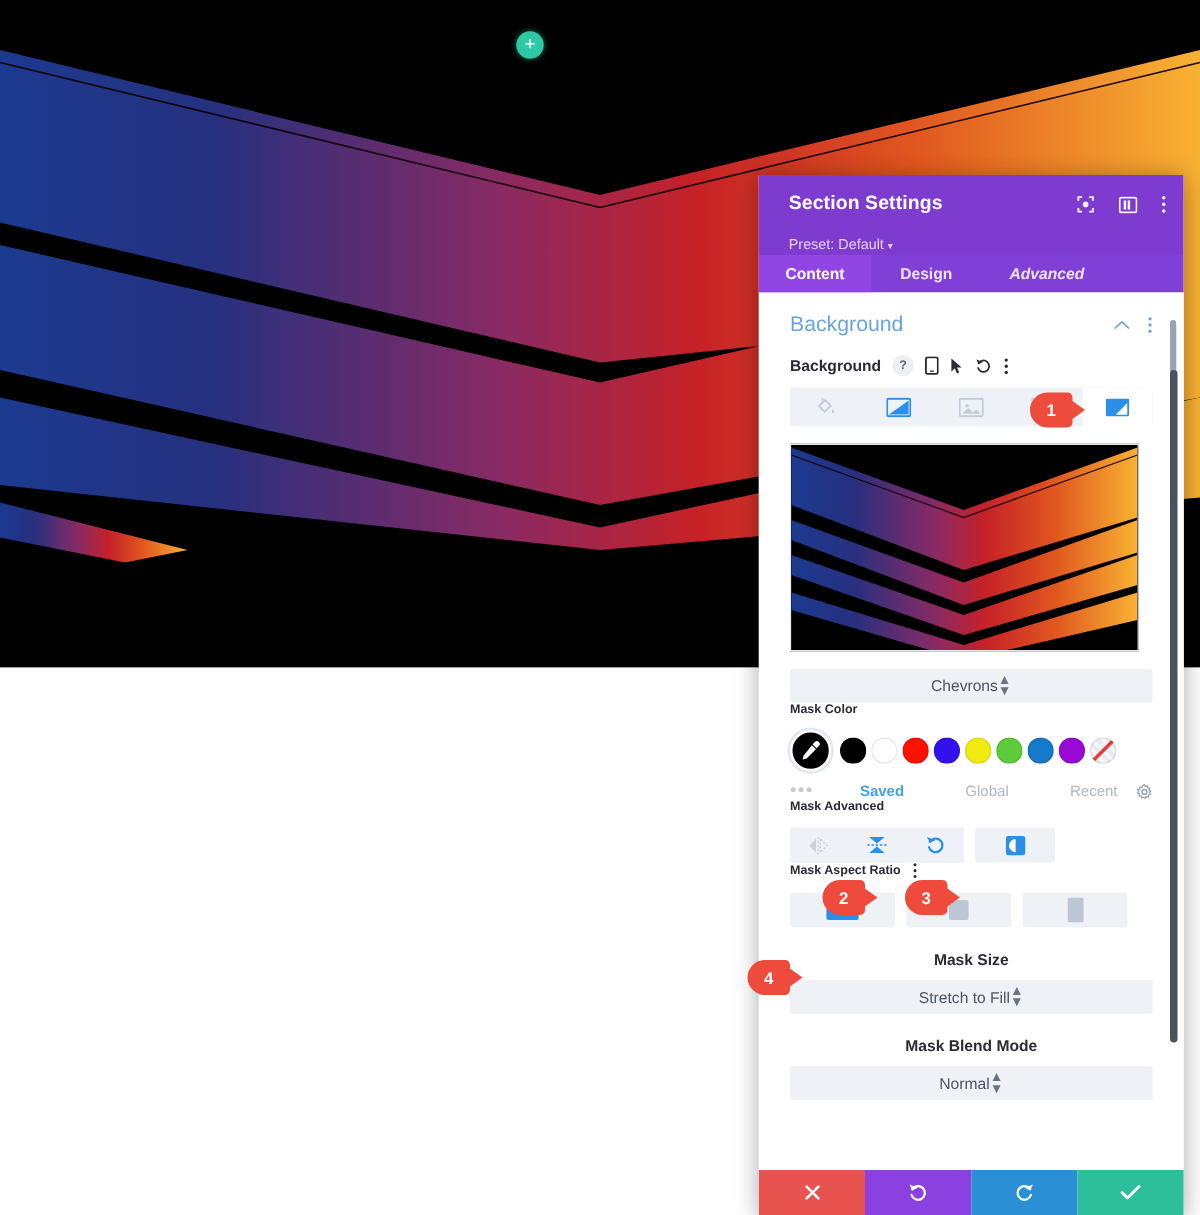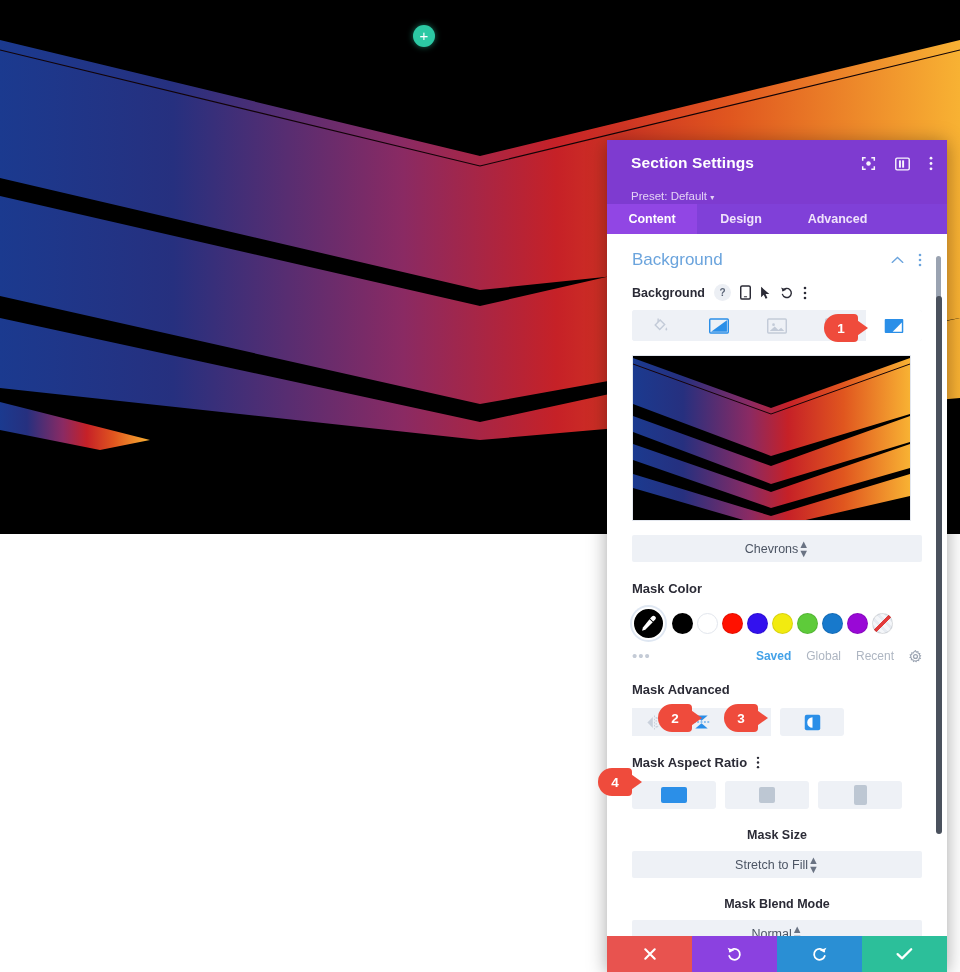--- a/index.html
+++ b/index.html
@@ -71,21 +71,21 @@
     display: flex; background: #8040d8; height: 30px;
   }
   .tab {
     flex: 0 0 auto; padding: 0 0;
     display: flex; align-items: center; justify-content: center;
     color: #efe3fb; font-size: 12.5px; font-weight: bold;
     cursor: pointer; height: 30px;
   }
   .tab.w1 { width: 90px; }
   .tab.w2 { width: 88px; }
-  .tab.w3 { width: 105px; }
+  .tab.w3 { width: 105px; font-style: italic; }
   .tab.active { background: #9146e4; color: #ffffff; }
 
   
   .modal-body {
     flex: 1 1 auto; position: relative;
     overflow: hidden; background: #fff;
     padding: 0 25px;
   }
 
   .section-title-row {
@@ -132,21 +132,21 @@
   
   .select-box {
     margin-top: 14px; height: 27px; background: #eef1f6;
     display: flex; align-items: center; justify-content: center;
     padding: 0 9px; font-size: 12.5px; color: #4c5564; cursor: pointer;
     border-radius: 2px;
   }
   .select-box .arrows { color:#6a7383; font-size: 11px; line-height: 9px; text-align:center;}
 
   .group-label {
-    margin-top: 19px; font-size: 13px; font-weight: bold; color: #2b2b36;
+    font-size: 10px; font-weight: bold; color: #2b2b36;
     display:flex; align-items:center; gap:9px;
   }
 
   
   .swatch-row {
     margin-top: 11px; display: flex; align-items: center; gap: 4px;
   }
   .sw {
     width: 21px; height: 21px; border-radius: 50%; cursor: pointer;
     border: 1px solid rgba(0,0,0,.10);
@@ -161,21 +161,21 @@
     background:
       linear-gradient(to bottom right, transparent 44%, #e23b3b 44%, #e23b3b 56%, transparent 56%),
       repeating-linear-gradient(45deg,#f4f6f9 0 3px,#e7ebf1 3px 6px);
   }
   .saved-row {
     margin-top: 9px; display: flex; align-items: center;
     justify-content: space-between;
   }
   .dots3 { color:#c4cbd6; font-size: 15px; letter-spacing:1px; line-height: 10px; cursor:pointer;}
   .saved-links { display:flex; align-items:center; gap: 15px; }
-  .slink { font-size: 12px; color:#aeb6c2; cursor: pointer; }
+  .slink { font-size: 12px; color:#aeb6c2; cursor: pointer; margin-left: 34px; }
   .slink.active { color:#44a2e8; font-weight: bold; }
 
   
   .tgroup { margin-top: 11px; display: flex; gap: 9px; }
   .tgroup .tseg { display: flex; gap: 2px; background:#eef1f6; border-radius:3px; }
   .tgroup .tbtn {
     width: 45px; height: 28px; background: #eef1f6; cursor: pointer;
     display: flex; align-items: center; justify-content: center;
   }
   .tgroup .tbtn.single { width: 64px; background:#eef1f6; border-radius:3px;}

